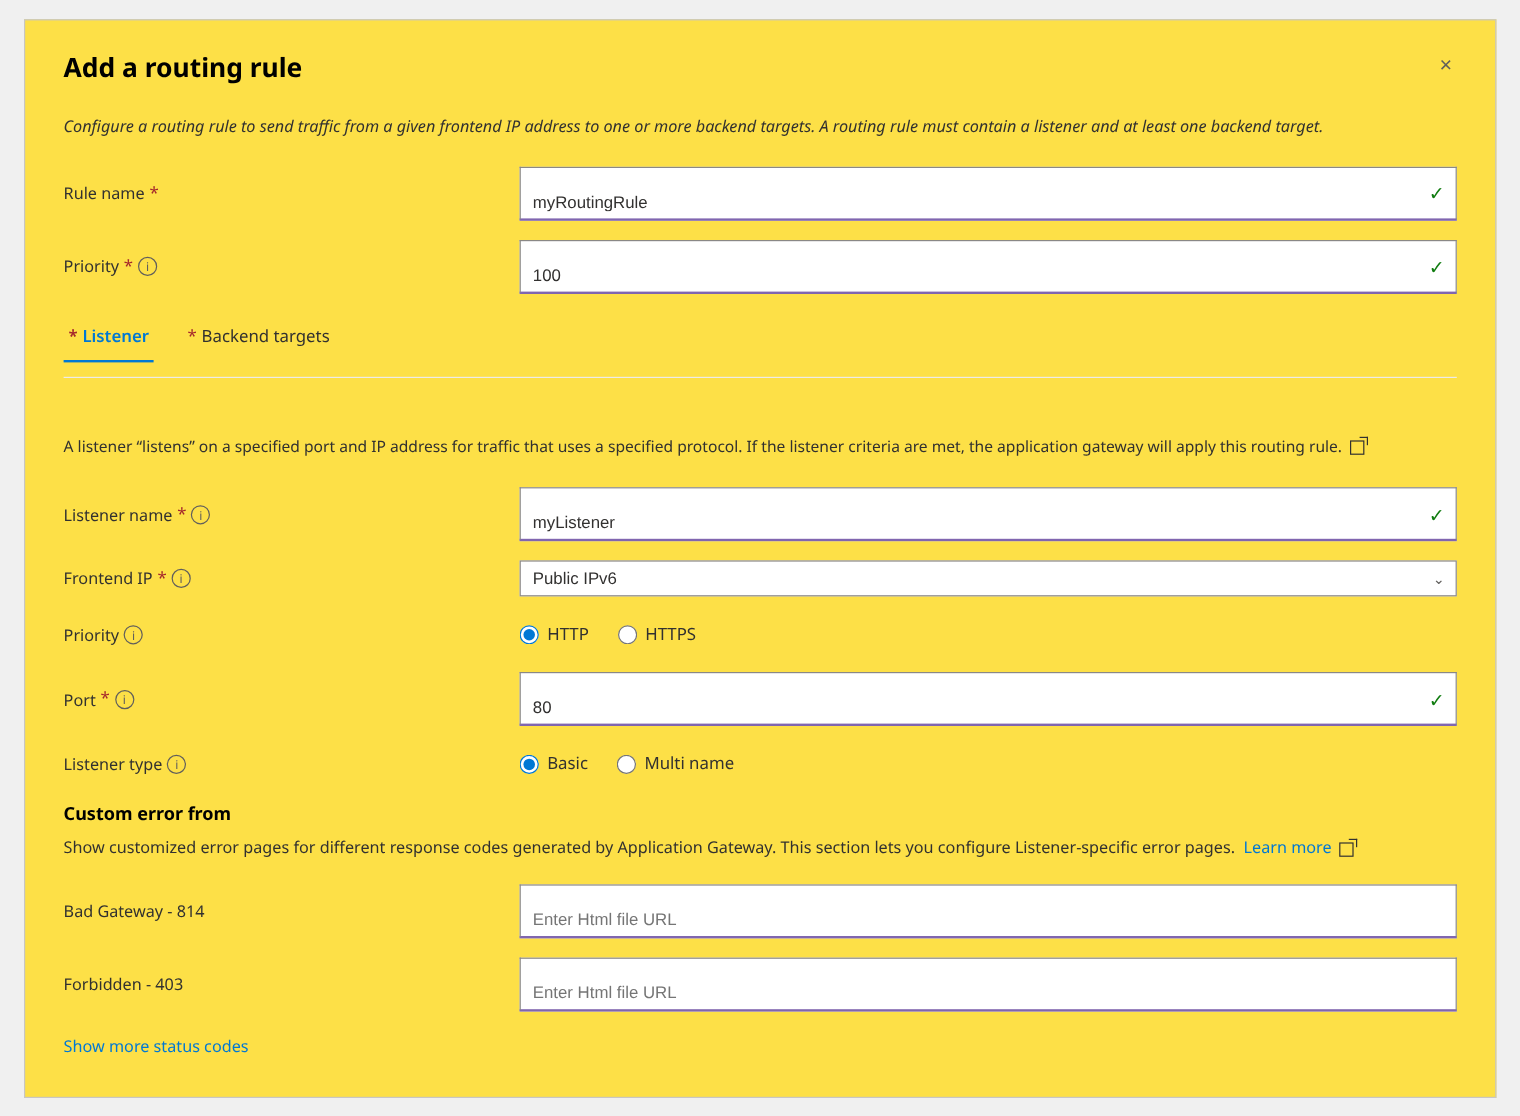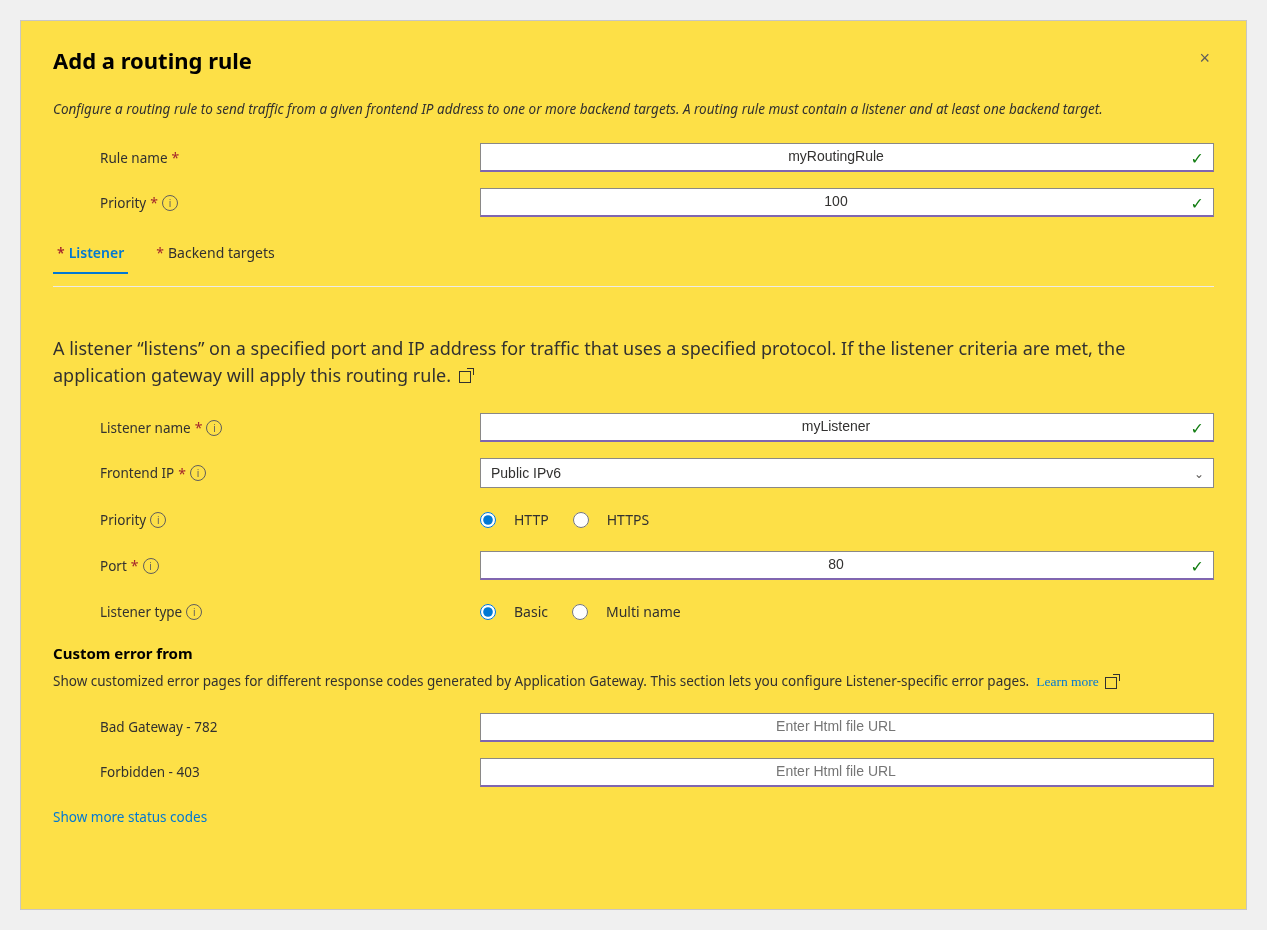--- a/index.html
+++ b/index.html
@@ -55,21 +55,20 @@
       margin-bottom: 16px;
     }
     .form-label {
       width: 380px;
       font-size: 13.5px;
       color: #323130;
       display: flex;
       align-items: center;
       gap: 4px;
       flex-shrink: 0;
-      margin-left: 47px;
     }
     .required-star {
       color: #a4262c;
       font-size: 14px;
     }
     .info-icon {
       display: inline-flex;
       align-items: center;
       justify-content: center;
       width: 16px;
@@ -78,26 +77,25 @@
       border: 1px solid #605e5c;
       color: #605e5c;
       font-size: 10px;
       cursor: pointer;
       flex-shrink: 0;
     }
     .text-input {
       width: 100%;
       border: 1px solid #8a8886;
       border-bottom: 2px solid #8066b0;
-      padding: 4px 32px 6px 10px;
+      padding: 20px 32px 6px 10px;
       font-size: 14px;
       color: #323130;
       outline: none;
       background: #fff;
-      text-align: center;
     }
     .input-check {
       position: absolute;
       right: 10px;
       top: 50%;
       transform: translateY(-50%);
       color: #107c10;
       font-size: 16px;
     }
     .select-control {
@@ -148,21 +146,21 @@
     }
     .tab-required {
       color: #a4262c;
     }
     .divider {
       border: none;
       border-top: 1px solid #edebe9;
       margin: 12px 0;
     }
     .listener-desc {
-      font-size: 18px;
+      font-size: 13px;
       color: #323130;
       line-height: 1.5;
       margin-bottom: 24px;
       max-width: 1100px;
       margin-top: 48px;
     }
     .ext-link-icon {
       display: inline-block;
       width: 12px;
       height: 12px;
@@ -183,21 +181,21 @@
     }
     .radio-group {
       display: flex;
       align-items: center;
       gap: 24px;
       padding: 6px 0;
     }
     .radio-label {
       display: flex;
       align-items: center;
-      gap: 18px;
+      gap: 7px;
       cursor: pointer;
       font-size: 14px;
     }
     .radio-input {
       width: 16px;
       height: 16px;
       accent-color: #0078d4;
       cursor: pointer;
     }
     .section-title {
@@ -210,21 +208,20 @@
       font-size: 13.5px;
       color: #323130;
       line-height: 1.5;
       margin-bottom: 20px;
       max-width: 1100px;
     }
     .learn-more {
       color: #0078d4;
       text-decoration: none;
       cursor: pointer;
-      font-family: Liberation Serif, serif;
     }
     .placeholder-input {
       color: #a19f9d;
     }
     .show-more-link {
       color: #0078d4;
       text-decoration: none;
       cursor: pointer;
       font-size: 13.5px;
     }
@@ -365,21 +362,21 @@
 
   <div class="form-section">
     <div class="section-title">Custom error from</div>
     <p class="section-desc">
       <span>Show customized error pages for different response codes generated by Application Gateway. This section lets you configure Listener-specific error pages.</span>
       &nbsp;<a class="learn-more">Learn more</a>
       <span class="ext-link-icon"></span>
     </p>
 
     <div class="form-row">
-      <div class="form-label">Bad Gateway - 782</div>
+      <div class="form-label">Bad Gateway - 814</div>
       <div class="input-with-check">
         <input class="text-input placeholder-input" type="text" placeholder="Enter Html file URL" style="">
       </div>
     </div>
 
     <div class="form-row">
       <div class="form-label">Forbidden - 403</div>
       <div class="input-with-check">
         <input class="text-input placeholder-input" type="text" placeholder="Enter Html file URL" style="">
       </div>

